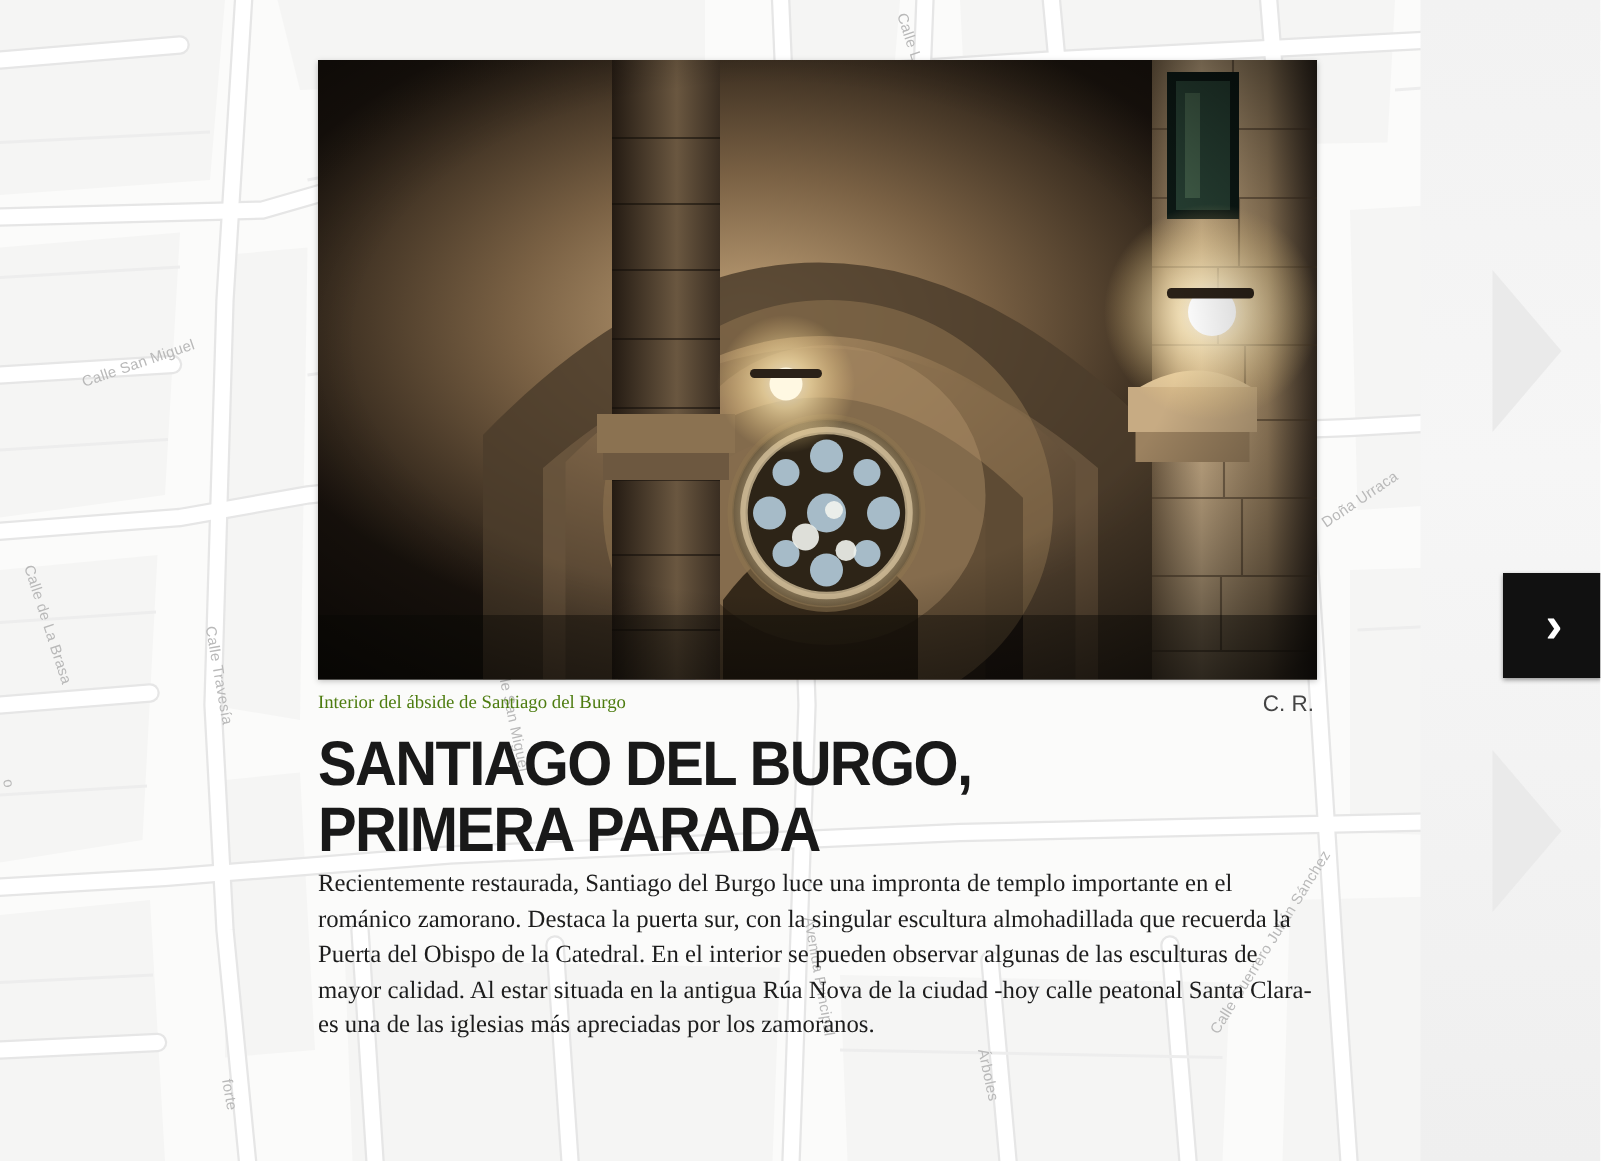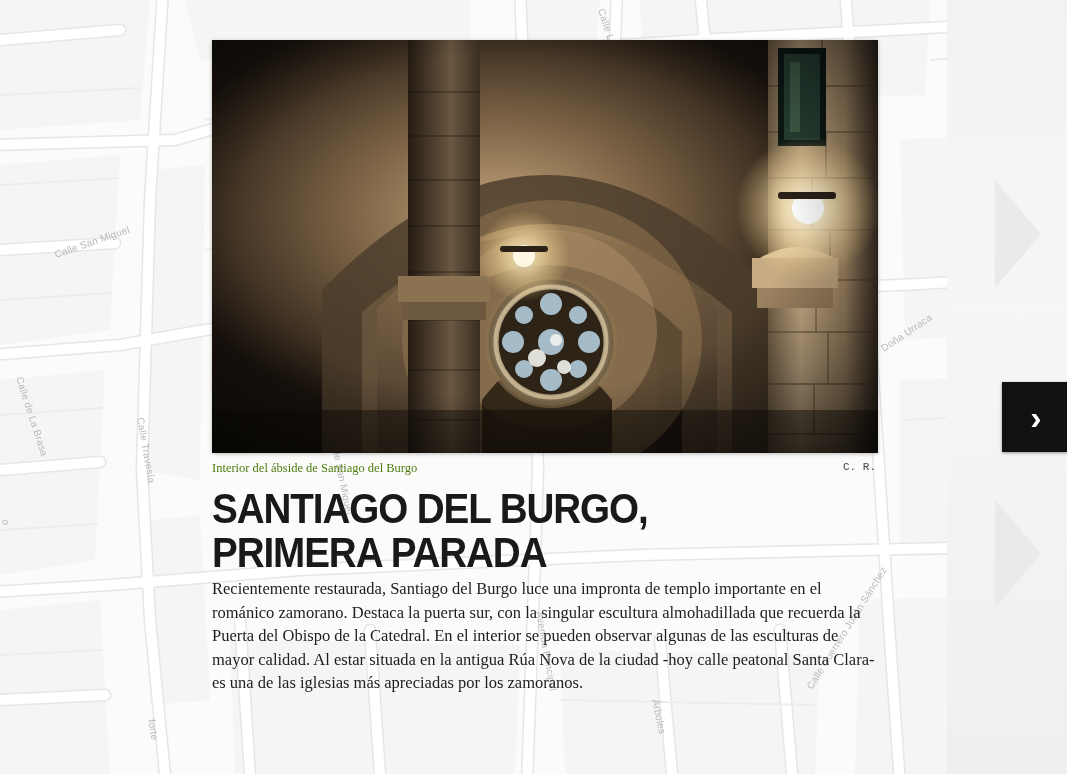--- a/index.html
+++ b/index.html
@@ -83,22 +83,22 @@
     left: 0;
     top: 8px;
     font-family: "Liberation Serif", serif;
     font-size: 12.5px;
     color: #4d7c0f;
   }
   #photo-credit {
     position: absolute;
     right: 2px;
     top: 8px;
-    font-family: Liberation Mono, monospace;
-    font-size: 11px;
+    font-family: Liberation Sans, sans-serif;
+    font-size: 15px;
     color: #444;
   }
 
   #headline {
     margin: 6px 0 0 0;
     font-family: "Liberation Sans", sans-serif;
     font-weight: 700;
     font-size: 42px;
     line-height: 44px;
     letter-spacing: -1.2px;

